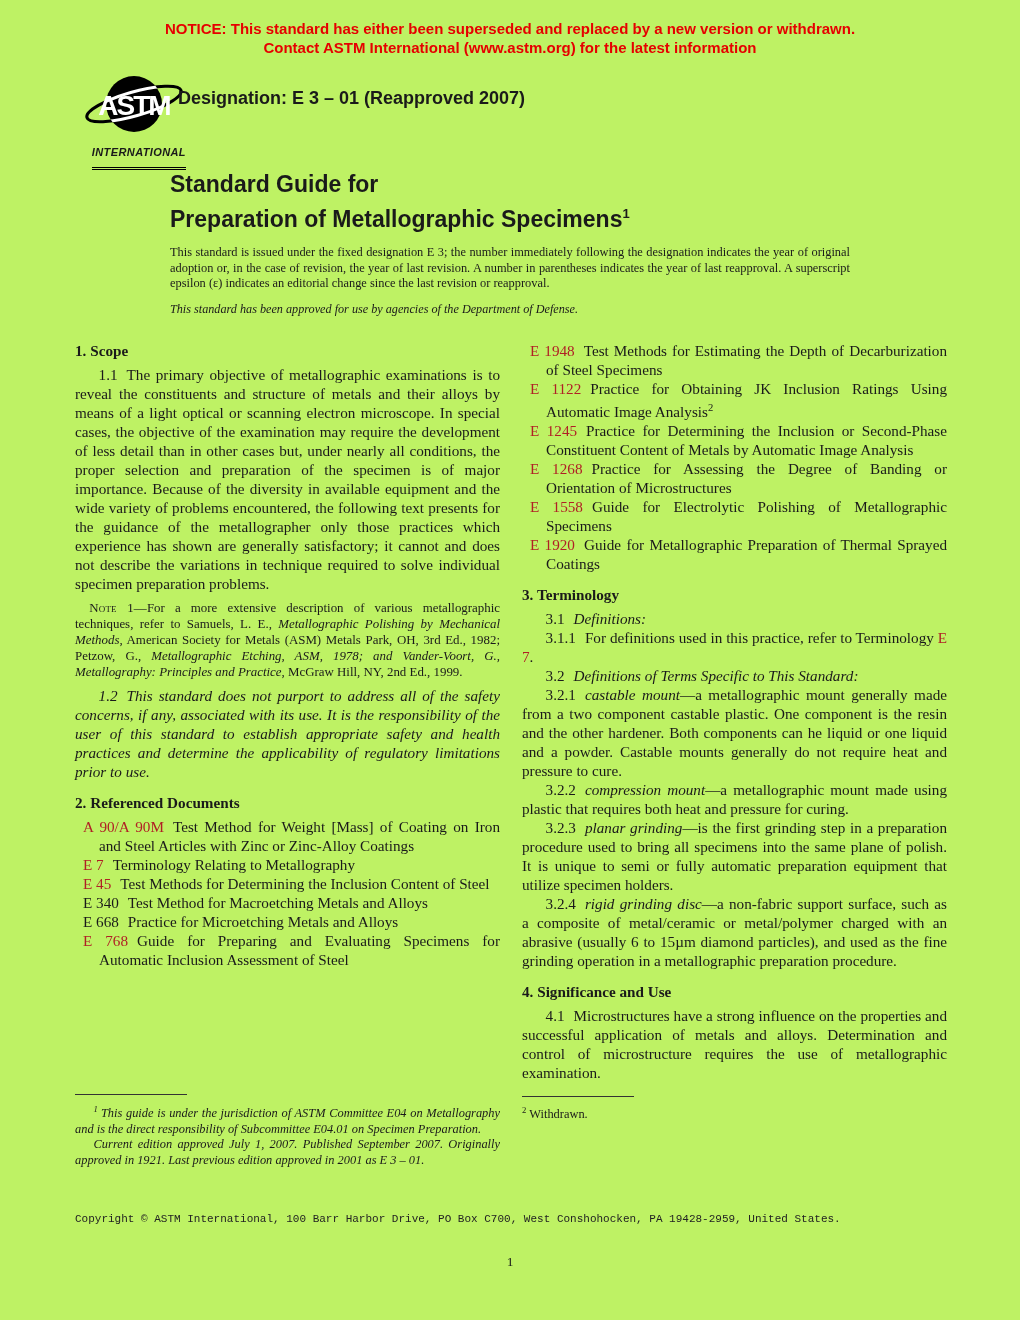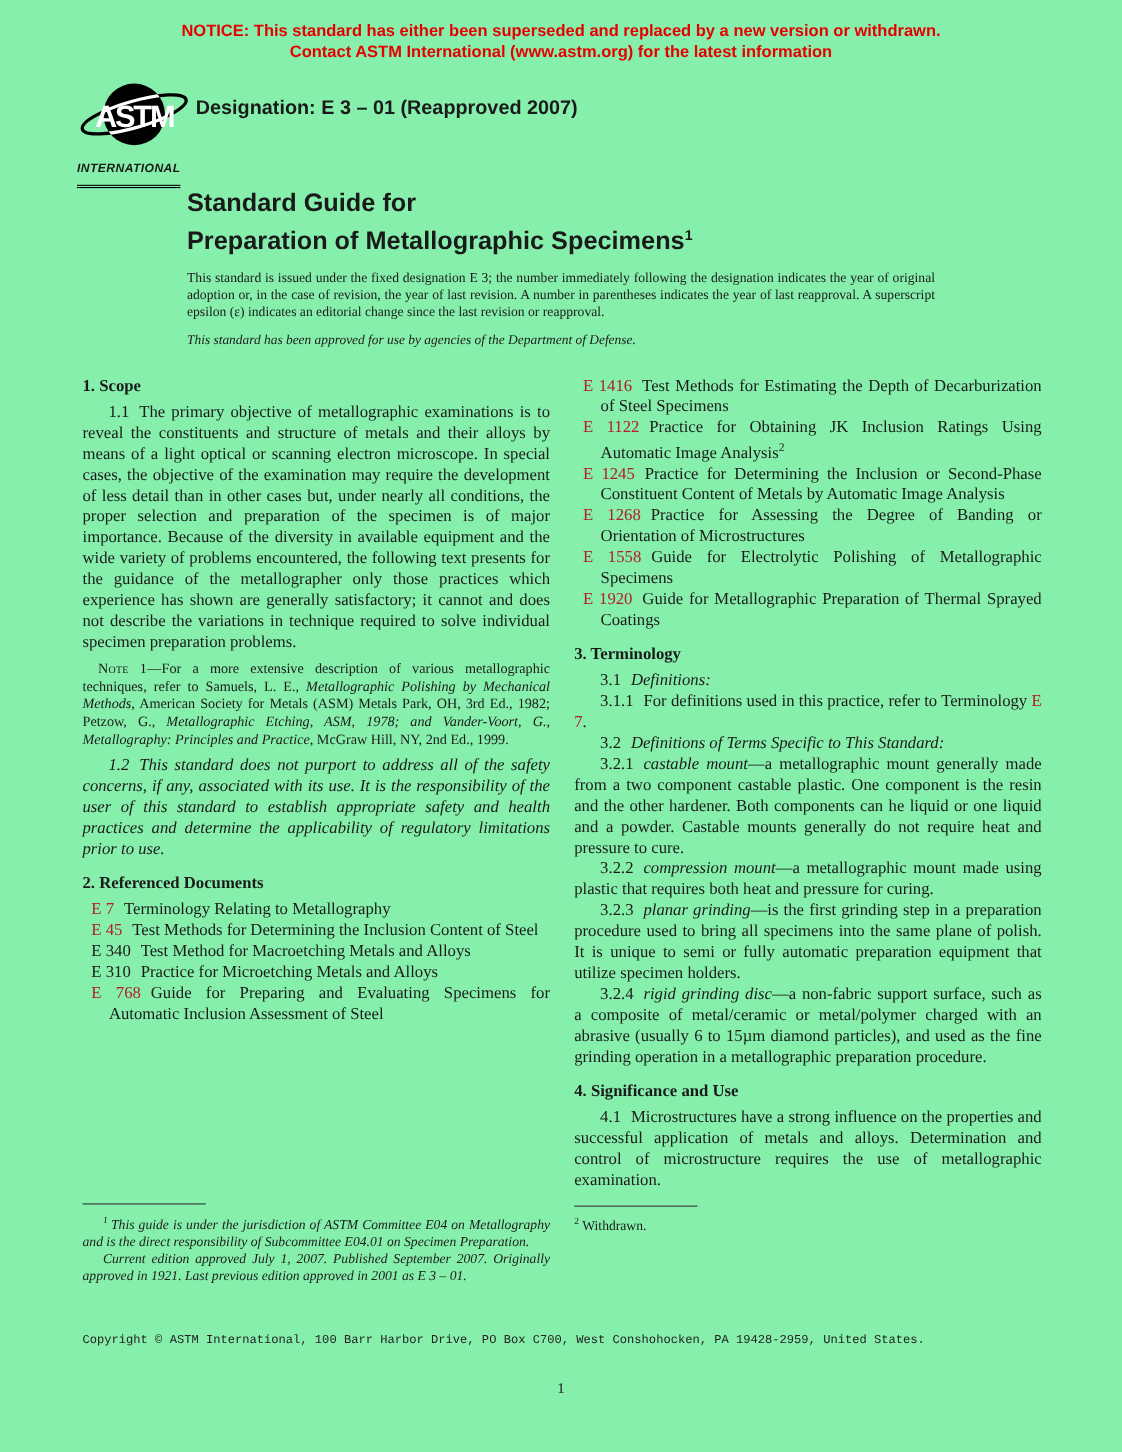--- a/index.html
+++ b/index.html
@@ -1,25 +1,25 @@
 <!DOCTYPE html>
 <html><head>
 <meta charset="utf-8">
 <style>
   html,body{margin:0;padding:0;background:#ffffff;}
-  .page{position:relative;width:1020px;height:1320px;background:#86efac;
+  .page{position:relative;width:1020px;height:1320px;background:#bef264;
         font-family:"Liberation Serif",serif;color:#1a1a1a;overflow:hidden;}
 
   
   .notice{position:absolute;top:20px;left:0;width:100%;text-align:center;
           color:#e60000;font-family:"Liberation Sans",sans-serif;
           font-weight:bold;font-size:15px;line-height:18.5px;}
 
   
-  .logo{position:absolute;left:70px;top:74px;width:116px;text-align:left;}
+  .logo{position:absolute;left:70px;top:74px;width:116px;text-align:right;}
   .logo-intl{display:inline-block;margin-top:1px;font-family:"Liberation Sans",sans-serif;
              font-weight:bold;font-style:italic;font-size:11px;letter-spacing:.4px;
              border-bottom:3px double #000;padding-bottom:9px;}
 
   .designation{position:absolute;left:178px;top:88px;
                font-family:"Liberation Sans",sans-serif;font-weight:bold;font-size:18px;text-align:center;}
 
   .title{position:absolute;left:170px;top:170px;font-family:"Liberation Sans",sans-serif;
          font-weight:bold;font-size:23px;line-height:29px;}
   .title sup{font-size:13px;}
@@ -103,29 +103,30 @@
 
       <p class="body-p"><span class="pnum">1.1</span><span>The primary objective of metallographic examinations is to reveal the constituents and structure of metals and their alloys by means of a light optical or scanning electron microscope. In special cases, the objective of the examination may require the development of less detail than in other cases but, under nearly all conditions, the proper selection and preparation of the specimen is of major importance. Because of the diversity in available equipment and the wide variety of problems encountered, the following text presents for the guidance of the metallographer only those practices which experience has shown are generally satisfactory; it cannot and does not describe the variations in technique required to solve individual specimen preparation problems.</span></p>
 
       <p class="note"><span class="sc">Note 1—</span><span>For a more extensive description of various metallographic techniques, refer to Samuels, L. E., </span><i>Metallographic Polishing by Mechanical Methods</i><span>, American Society for Metals (ASM) Metals Park, OH, 3rd Ed., 1982; Petzow, G., </span><i>Metallographic Etching, ASM, 1978; and Vander-Voort, G., Metallography: Principles and Practice</i><span>, McGraw Hill, NY, 2nd Ed., 1999.</span></p>
 
       <p class="body-p it"><span class="pnum">1.2</span><span>This standard does not purport to address all of the safety concerns, if any, associated with its use. It is the responsibility of the user of this standard to establish appropriate safety and health practices and determine the applicability of regulatory limitations prior to use.</span></p>
 
       <h2 class="sect mt">2. Referenced Documents</h2>
 
 
+      <div class="ref"><span class="refcode red">A 90/A 90M</span><span>Test Method for Weight [Mass] of Coating on Iron and Steel Articles with Zinc or Zinc-Alloy Coatings</span></div>
       <div class="ref"><span class="refcode red">E 7</span><span>Terminology Relating to Metallography</span></div>
       <div class="ref"><span class="refcode red">E 45</span><span>Test Methods for Determining the Inclusion Content of Steel</span></div>
       <div class="ref"><span class="refcode">E 340</span><span>Test Method for Macroetching Metals and Alloys</span></div>
-      <div class="ref"><span class="refcode">E 310</span><span>Practice for Microetching Metals and Alloys</span></div>
+      <div class="ref"><span class="refcode">E 668</span><span>Practice for Microetching Metals and Alloys</span></div>
       <div class="ref"><span class="refcode red">E 768</span><span>Guide for Preparing and Evaluating Specimens for Automatic Inclusion Assessment of Steel</span></div>
     </div>
 
     <div class="col">
-      <div class="ref"><span class="refcode red">E 1416</span><span>Test Methods for Estimating the Depth of Decarburization of Steel Specimens</span></div>
+      <div class="ref"><span class="refcode red">E 1948</span><span>Test Methods for Estimating the Depth of Decarburization of Steel Specimens</span></div>
       <div class="ref"><span class="refcode red">E 1122</span><span>Practice for Obtaining JK Inclusion Ratings Using Automatic Image Analysis</span><sup>2</sup></div>
       <div class="ref"><span class="refcode red">E 1245</span><span>Practice for Determining the Inclusion or Second-Phase Constituent Content of Metals by Automatic Image Analysis</span></div>
       <div class="ref"><span class="refcode red">E 1268</span><span>Practice for Assessing the Degree of Banding or Orientation of Microstructures</span></div>
       <div class="ref"><span class="refcode red">E 1558</span><span>Guide for Electrolytic Polishing of Metallographic Specimens</span></div>
       <div class="ref"><span class="refcode red">E 1920</span><span>Guide for Metallographic Preparation of Thermal Sprayed Coatings</span></div>
 
       <h2 class="sect mt">3. Terminology</h2>
 
       <p class="body-p"><span class="pnum">3.1</span><i>Definitions:</i></p>
 

